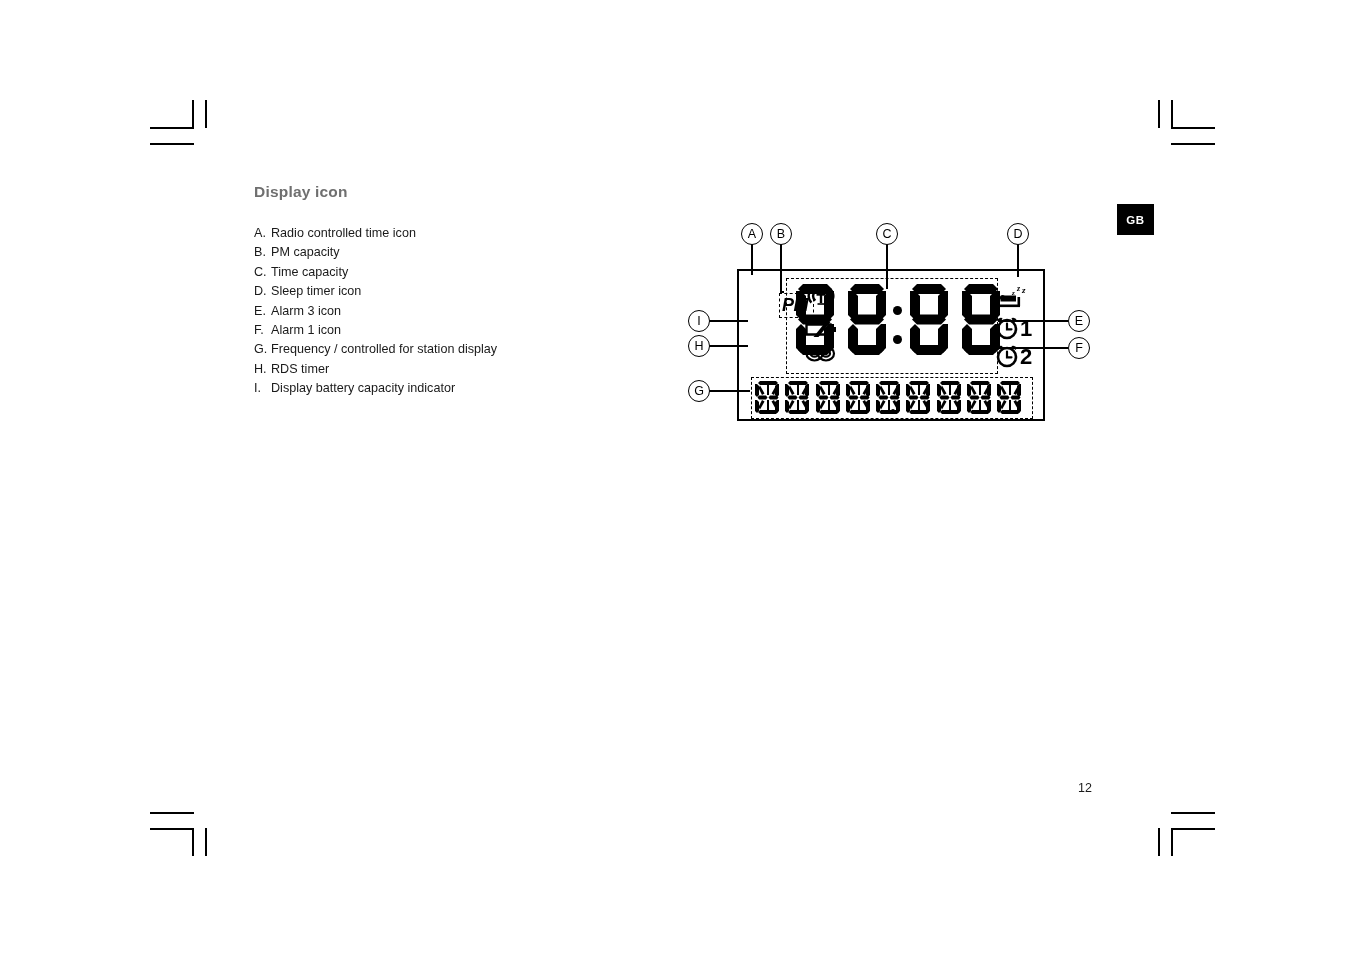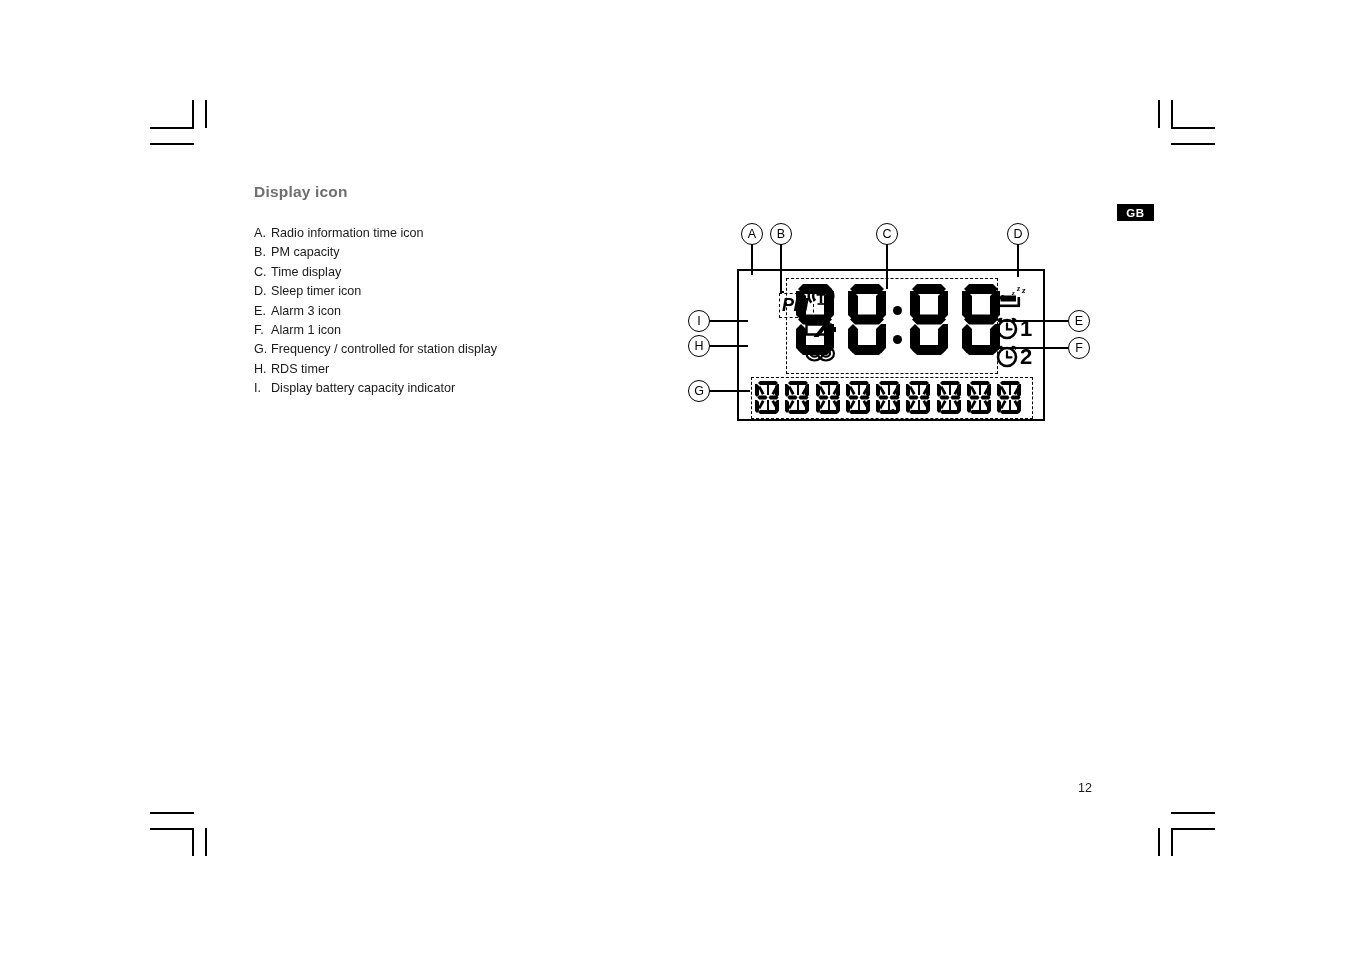--- a/index.html
+++ b/index.html
@@ -15,21 +15,21 @@
     position:absolute;left:254px;top:183px;
     font-size:15.5px;font-weight:bold;color:#6f6f6f;letter-spacing:.2px;
   }
   #icon-list{position:absolute;left:254px;top:224px;width:520px;}
   .li{display:flex;font-size:12.6px;color:#1a1a1a;line-height:18.8px;margin-bottom:.6px;}
   .li .k{width:17px;flex:0 0 17px;}
   .li .t{white-space:nowrap;}
 
   
   #gb-badge{
-    position:absolute;left:1117px;top:204px;width:37px;height:17px;
+    position:absolute;left:1117px;top:204px;width:37px;height:31px;
     background:#000;color:#fff;font-size:11.5px;font-weight:bold;
     display:flex;align-items:center;justify-content:center;letter-spacing:.6px;
   }
 
   
   #page-number{position:absolute;left:1078px;top:781px;font-size:12.5px;color:#1a1a1a;}
 
   
   #lcd-figure{position:absolute;left:680px;top:215px;width:430px;height:225px;}
 
@@ -114,29 +114,29 @@
   <i style="left:16px;top:23px;width:1.6px;height:28px;"></i>
   <i style="left:3px;top:23px;width:1.6px;height:28px;"></i>
   <i style="left:16px;top:7px;width:44px;height:1.6px;"></i>
 </div>
 
 <div id="heading">Display icon</div>
 
 <div id="icon-list">
   <div class="li">
       <span class="k">A.</span>
-      <span class="t">Radio information time icon</span>
+      <span class="t">Radio controlled time icon</span>
     </div>
   <div class="li">
       <span class="k">B.</span>
       <span class="t">PM capacity</span>
     </div>
   <div class="li">
       <span class="k">C.</span>
-      <span class="t">Time display</span>
+      <span class="t">Time capacity</span>
     </div>
   <div class="li">
       <span class="k">D.</span>
       <span class="t">Sleep timer icon</span>
     </div>
   <div class="li">
       <span class="k">E.</span>
       <span class="t">Alarm 3 icon</span>
     </div>
   <div class="li">

